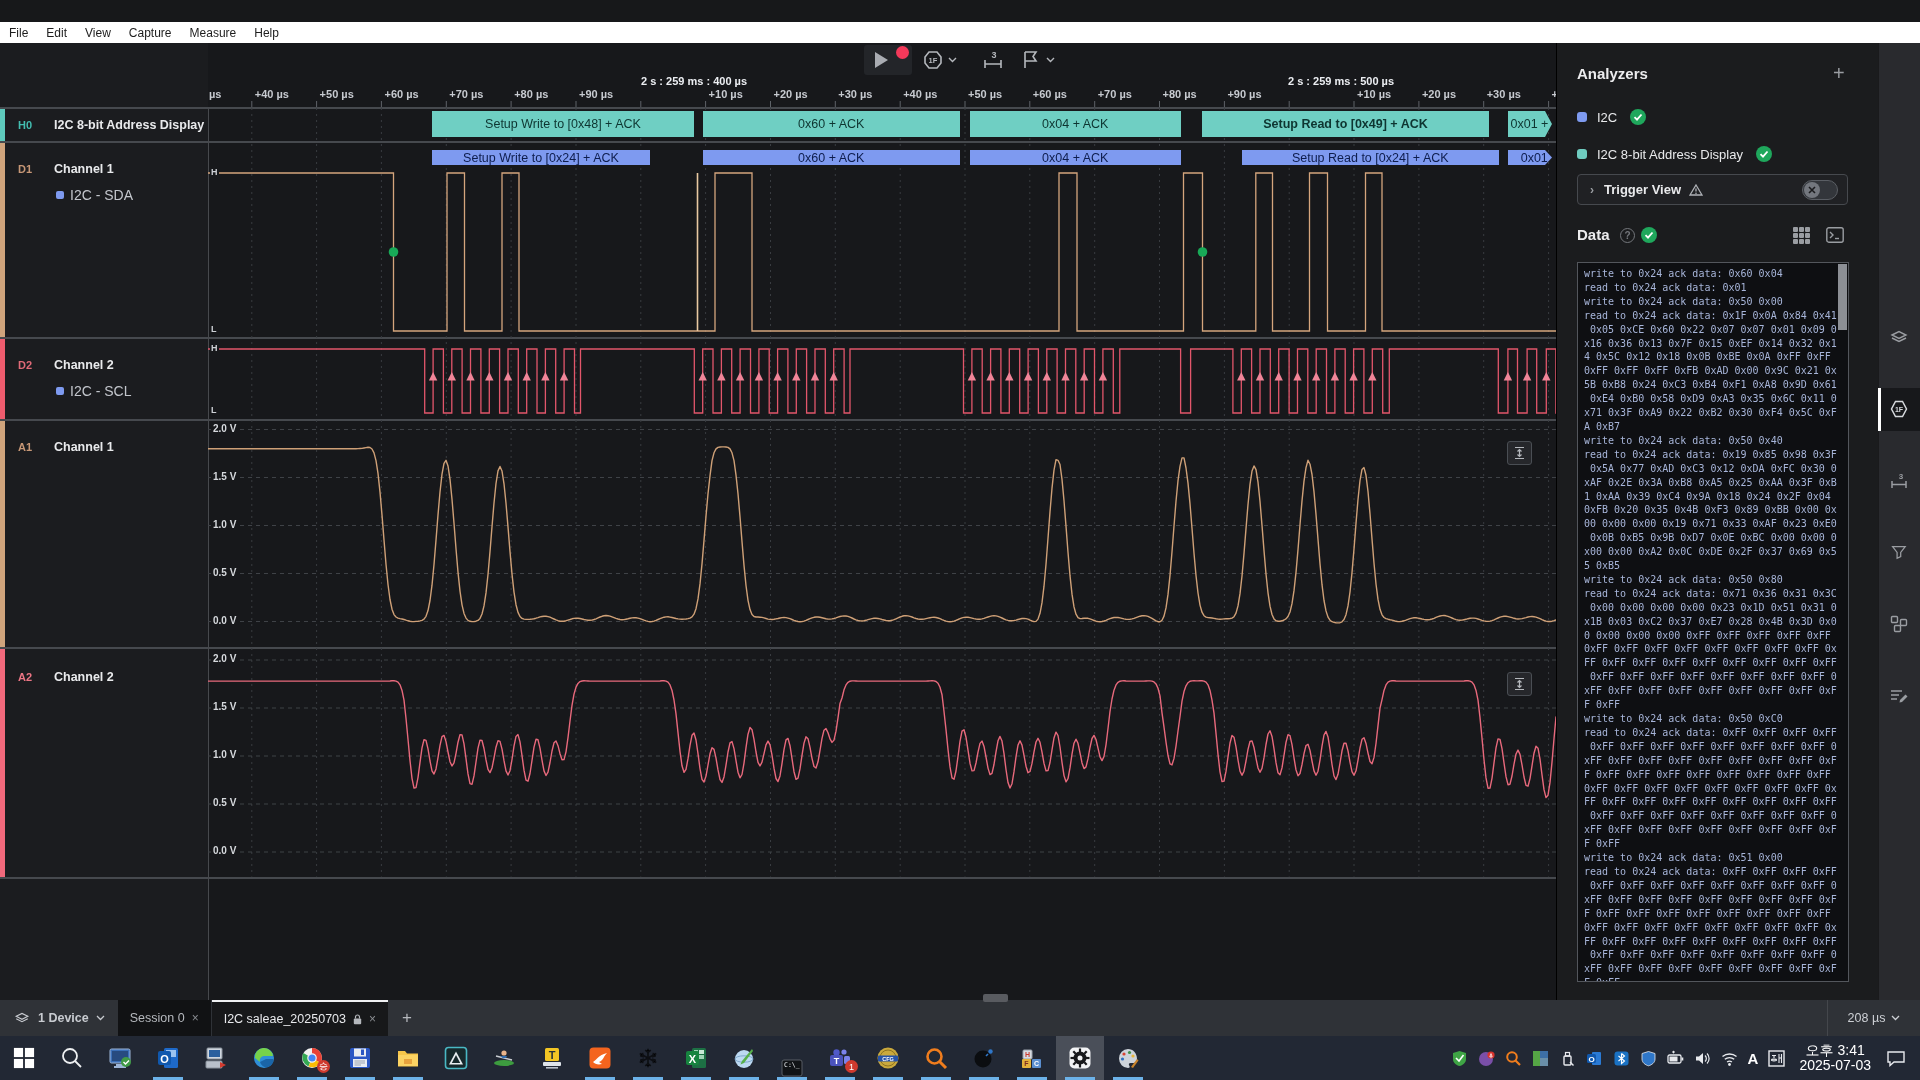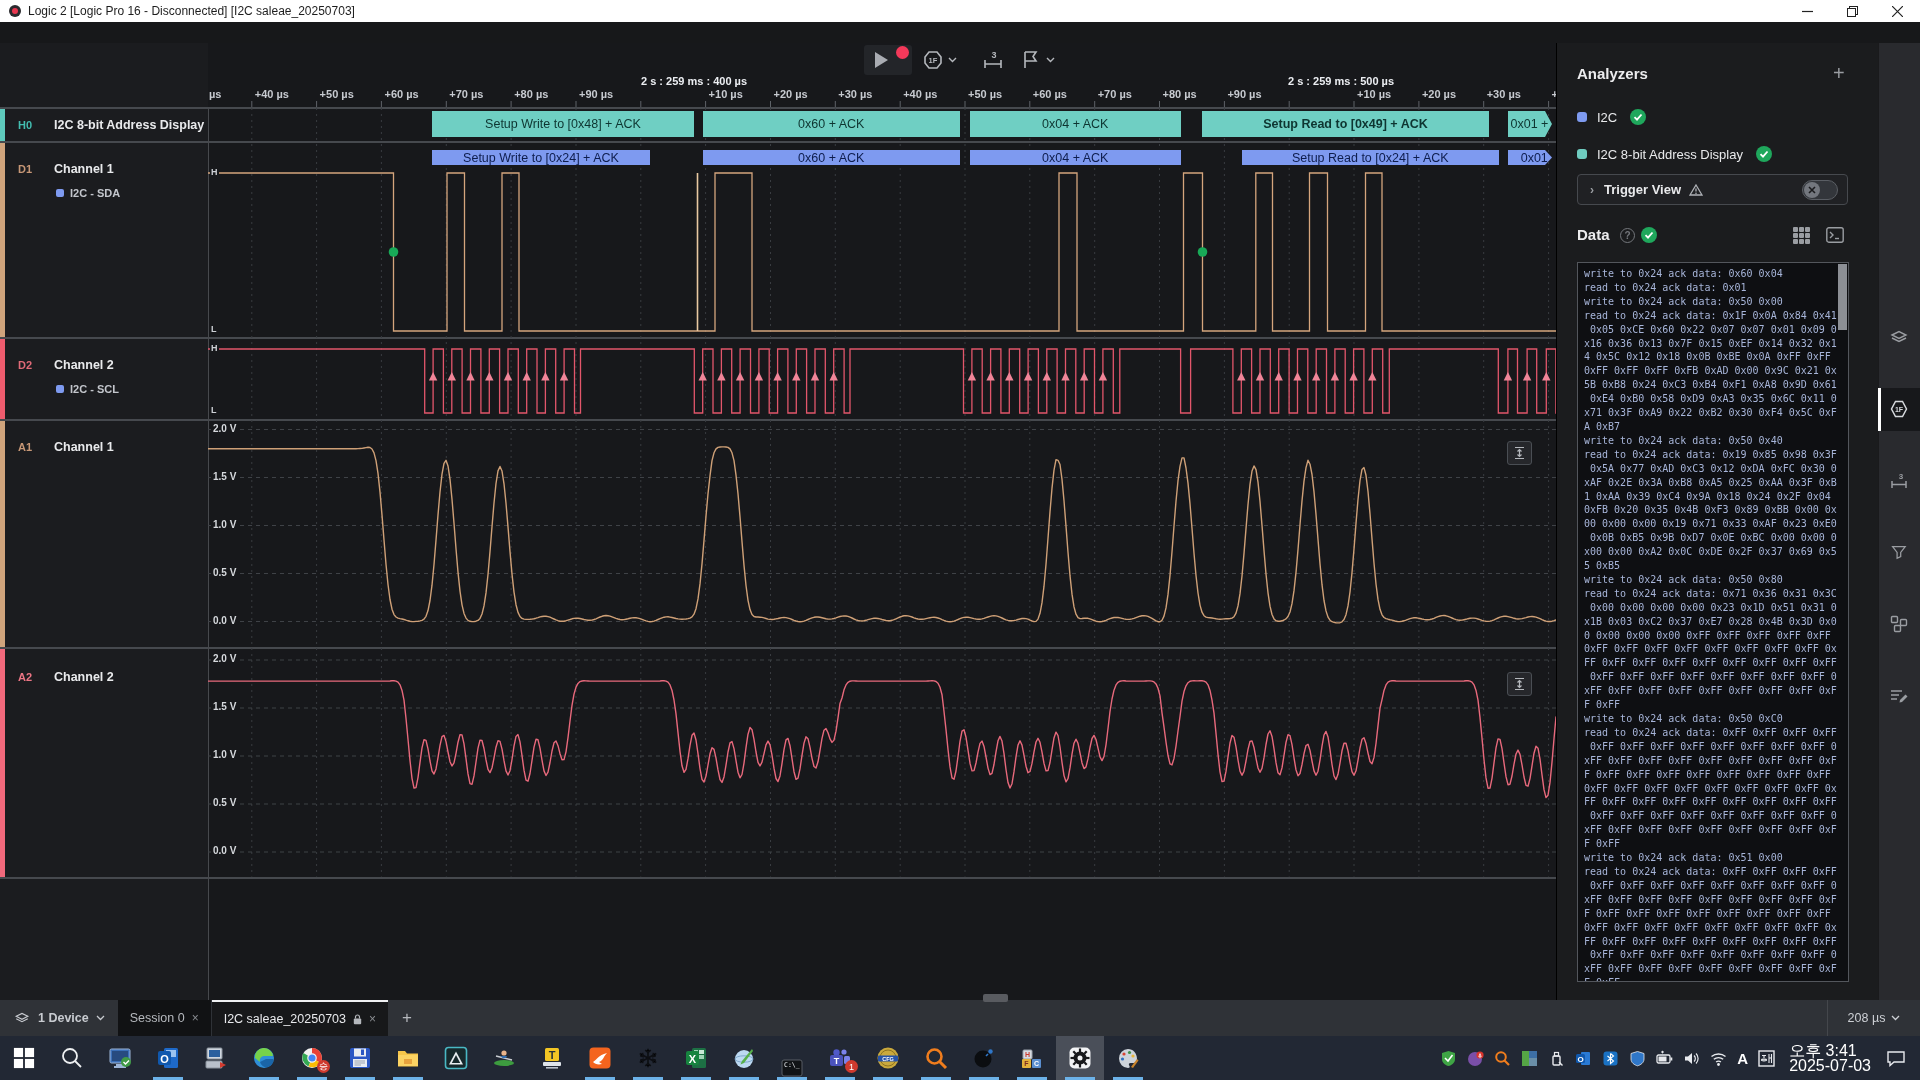--- a/index.html
+++ b/index.html
@@ -29,21 +29,21 @@
   #left-panel { left:0; top:43px; width:208px; height:957px; background:#1b1c1f; }
   #wave-area { left:208px; top:43px; width:1348px; height:957px; background:#17181b; overflow:hidden; }
   #sidebar { left:1556px; top:43px; width:322px; height:957px; background:#1b1c1e; border-left:1px solid #000; }
   #icon-strip { left:1878px; top:43px; width:42px; height:957px; background:#292a2e; border-left:1px solid #1a1a1c; }
 
   
   .ch-row { position:absolute; left:0; width:208px; }
   .ch-stripe { position:absolute; left:0; top:0; bottom:0; width:5px; }
   .ch-sub { position:absolute; left:56px; display:flex; align-items:center; gap:6px; }
   .ch-sub .swatch { width:8px; height:8px; border-radius:2px; background:#7e9af0; }
-  .ch-sub .sub-label { font-size:11px; color:#c3c6cc; font-weight:700; }
+  .ch-sub .sub-label { font-size:14px; color:#c3c6cc; font-weight:400; }
   .hsep { position:absolute; left:0; width:1556px; height:2px; background:#46494e; }
   .ruler-label { position:absolute; top:13px; font-size:11px; font-weight:bold; color:#c7cad0; white-space:nowrap; }
   .ruler-major { position:absolute; top:0px; font-size:11px; font-weight:bold; color:#eceef2; white-space:nowrap; }
 
   
   .blk { position:absolute; font-size:12.5px; display:flex; align-items:center; justify-content:center;
     white-space:nowrap; overflow:hidden; }
   .blk-teal { background:#6fcfc3; color:#0e3531; height:26px; }
   .blk-blue { background:#7e9af0; color:#0e1d4d; height:15px; }
   .blk-point { clip-path:polygon(0 0, calc(100% - 7px) 0, 100% 50%, calc(100% - 7px) 100%, 0 100%); justify-content:flex-start; padding-left:9px; }
@@ -73,43 +73,29 @@
   .tab-close { color:#8a8d92; font-size:12px; }
 
   
   #taskbar { left:0; top:1036px; width:1920px; height:44px; background:#222834; display:flex; align-items:center; }
   .tray-icon { display:flex; align-items:center; justify-content:center; margin:0 5px; }
 </style>
 </head>
 <body>
 <div id="app">
 
-  <div class="abs" id="titlebar">
-    <div id="title-icon"></div>
-    <span>Logic 2 [Logic Pro 16 - Disconnected] [I2C saleae_20250703]</span>
-    <div id="win-controls">
-      <div class="winbtn">
-          <svg width="11" height="11">
-            <line x1="0" y1="5.5" x2="11" y2="5.5" stroke="#222" stroke-width="1.2"></line>
-          </svg>
-        </div>
-      <div class="winbtn">
-          <svg width="11" height="11">
-            <rect x="2.5" y="0.5" width="8" height="8" fill="none" stroke="#222"></rect>
-            <rect x="0.5" y="2.5" width="8" height="8" fill="#fff" stroke="#222"></rect>
-          </svg>
-        </div>
-      <div class="winbtn">
-          <svg width="11" height="11">
-            <path d="M0 0 L11 11 M11 0 L0 11" stroke="#222" stroke-width="1.2"></path>
-          </svg>
-        </div>
-    </div>
-  </div>
-
+
+  <div class="abs" id="menubar">
+      <div class="menu-item">File</div>
+      <div class="menu-item">Edit</div>
+      <div class="menu-item">View</div>
+      <div class="menu-item">Capture</div>
+      <div class="menu-item">Measure</div>
+      <div class="menu-item">Help</div>
+    </div>
 
   <div class="abs" id="main"></div>
   <div class="abs" id="left-panel"></div>
   <div class="abs" id="wave-area"></div>
   <div class="abs" id="sidebar"></div>
   <div class="abs" id="icon-strip"></div>
   <div class="abs" id="tabbar">
       <div style="display: flex; align-items: center; gap: 7px; padding: 0px 13px; color: rgb(200, 203, 208); font-size: 12.5px; font-weight: 600;">
         <svg width="18" height="14" viewBox="0 0 20 17">
           <path d="M3 6.5 L10 3 L17 6.5 L10 10 Z" fill="none" stroke="#c8cbd0" stroke-width="1.4"></path>
@@ -886,21 +872,21 @@
       </span>
       <span class="tray-icon">
         <span style="color:#fff;font-size:15px;font-weight:600;font-family:Liberation Sans,sans-serif;">A</span>
       </span>
       <span class="tray-icon">
         <svg width="17" height="17" viewBox="0 0 17 17">
           <rect x="1" y="1" width="15" height="15" fill="none" stroke="#e8eaee" stroke-width="1.4"></rect>
           <path d="M4 5.5 H8 M6 5.5 V8 M3.5 10 C3.5 8.8 8.5 8.8 8.5 10 C8.5 11.2 3.5 11.2 3.5 10 Z M11 4 V13 M11 8 H13.5 M13.5 4 V13" stroke="#e8eaee" stroke-width="1.1" fill="none"></path>
         </svg>
       </span>
-      <div style="color: rgb(255, 255, 255); font-size: 16px; line-height: 15px; margin: 12px 9px;">
+      <div style="color: rgb(255, 255, 255); font-size: 14px; text-align: center; line-height: 15px; margin: 12px 9px;">
         <div>오후 3:41</div>
         <div>2025-07-03</div>
       </div>
       <span class="tray-icon" style="margin: 0px 14px 0px 6px;">
         <svg width="20" height="17" viewBox="0 0 20 17">
           <path d="M2 2 H18 V12 H8 L4 15.5 V12 H2 Z" fill="none" stroke="#e8eaee" stroke-width="1.4"></path>
         </svg>
       </span>
     </div>
 </div>

